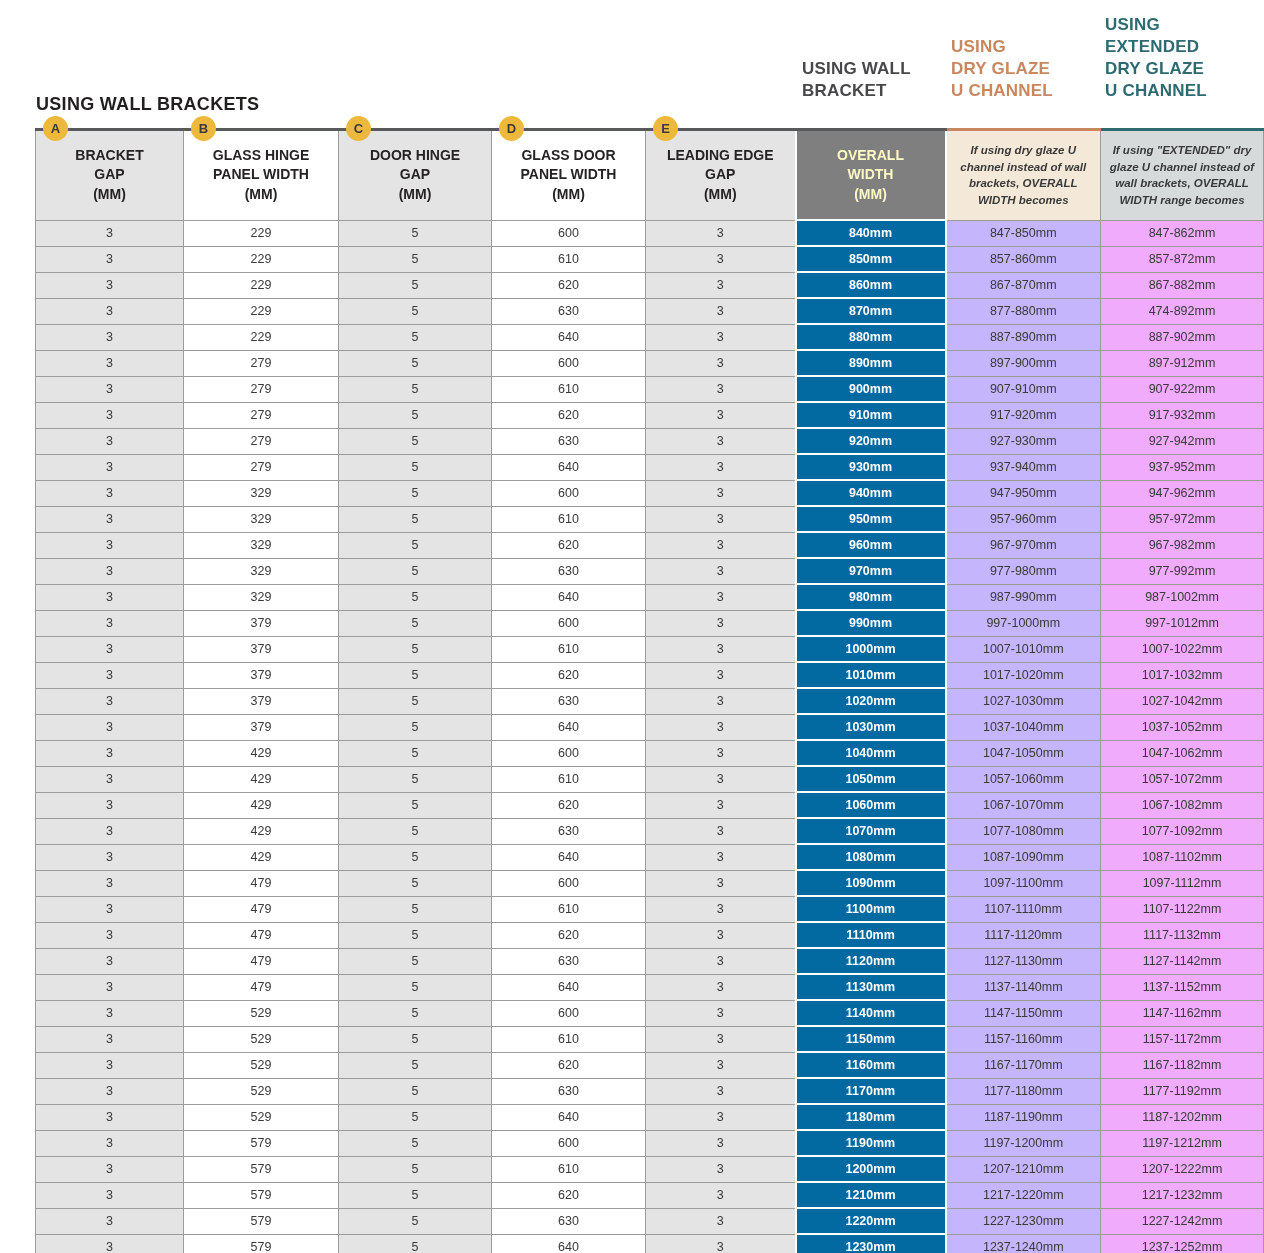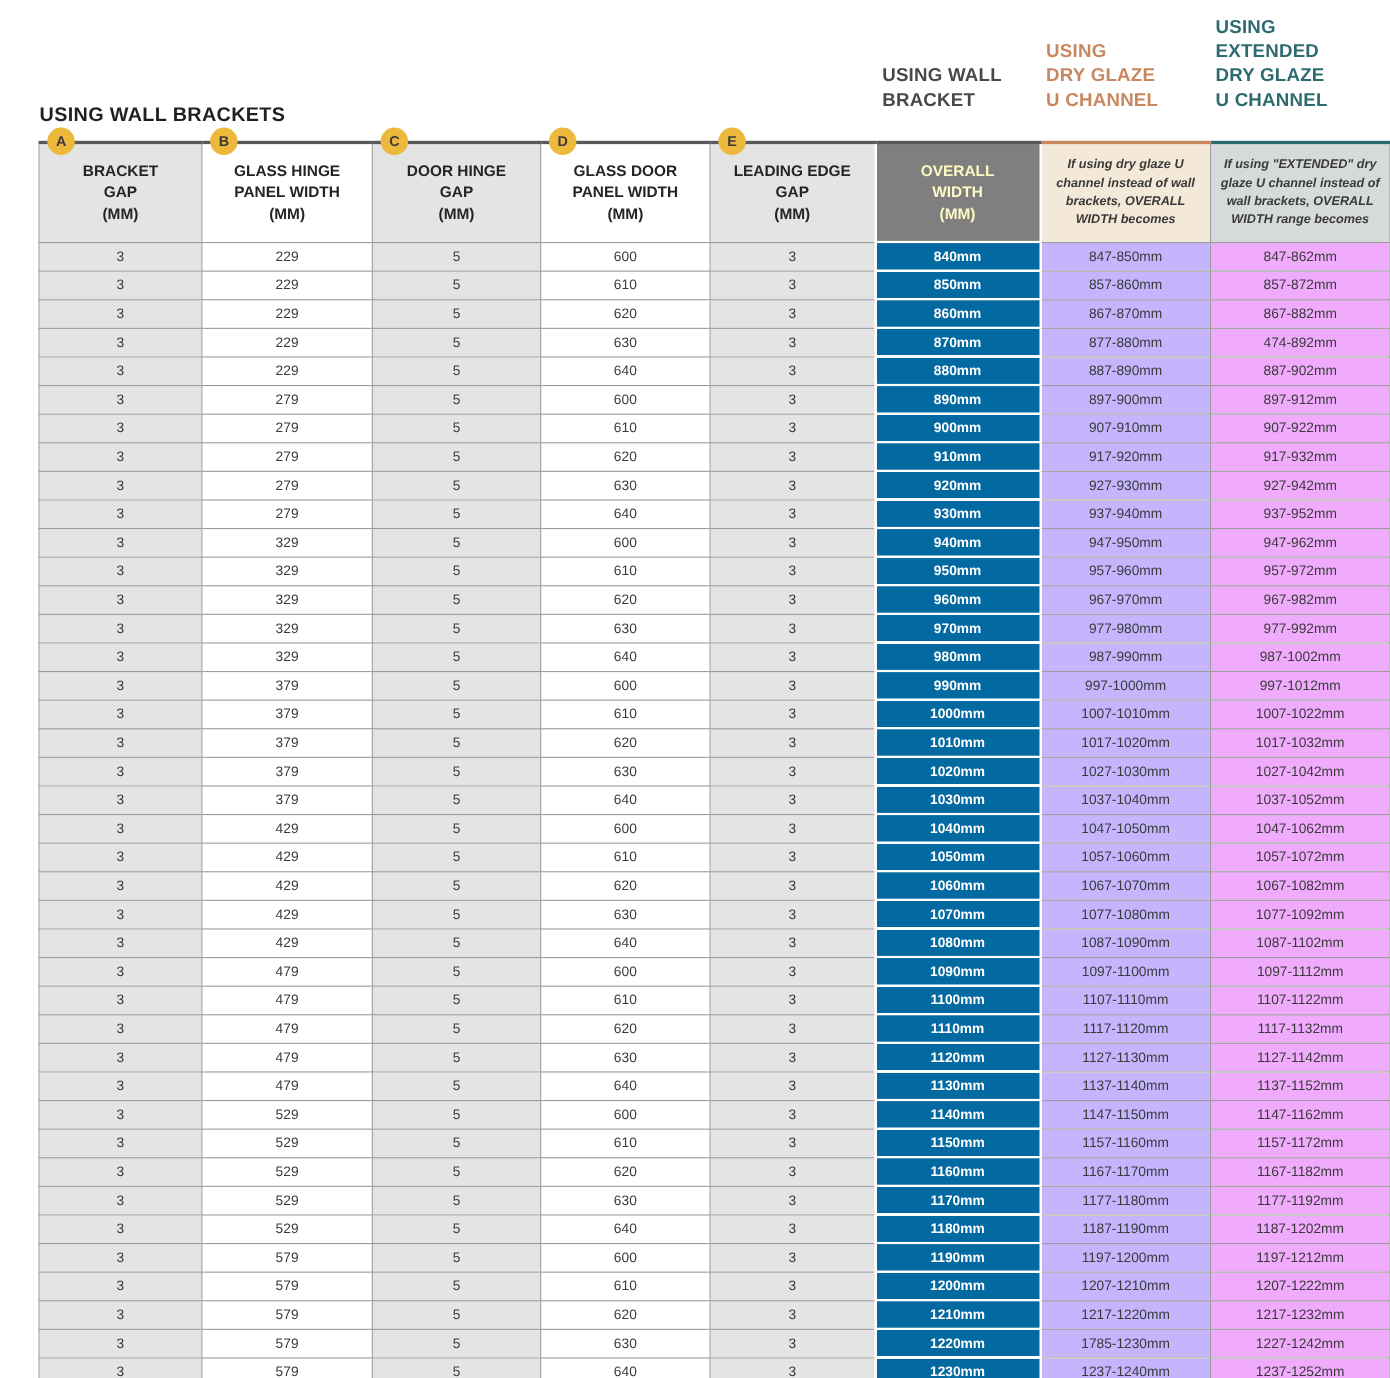--- a/index.html
+++ b/index.html
@@ -495,21 +495,21 @@
           <td class="c-dry">1217-1220mm</td>
           <td class="c-ext">1217-1232mm</td>
         </tr>
         <tr>
           <td class="c-gray">3</td>
           <td class="c-white">579</td>
           <td class="c-gray">5</td>
           <td class="c-white">630</td>
           <td class="c-gray">3</td>
           <td class="c-ow">1220mm</td>
-          <td class="c-dry">1785-1230mm</td>
+          <td class="c-dry">1227-1230mm</td>
           <td class="c-ext">1227-1242mm</td>
         </tr>
         <tr>
           <td class="c-gray">3</td>
           <td class="c-white">579</td>
           <td class="c-gray">5</td>
           <td class="c-white">640</td>
           <td class="c-gray">3</td>
           <td class="c-ow">1230mm</td>
           <td class="c-dry">1237-1240mm</td>

